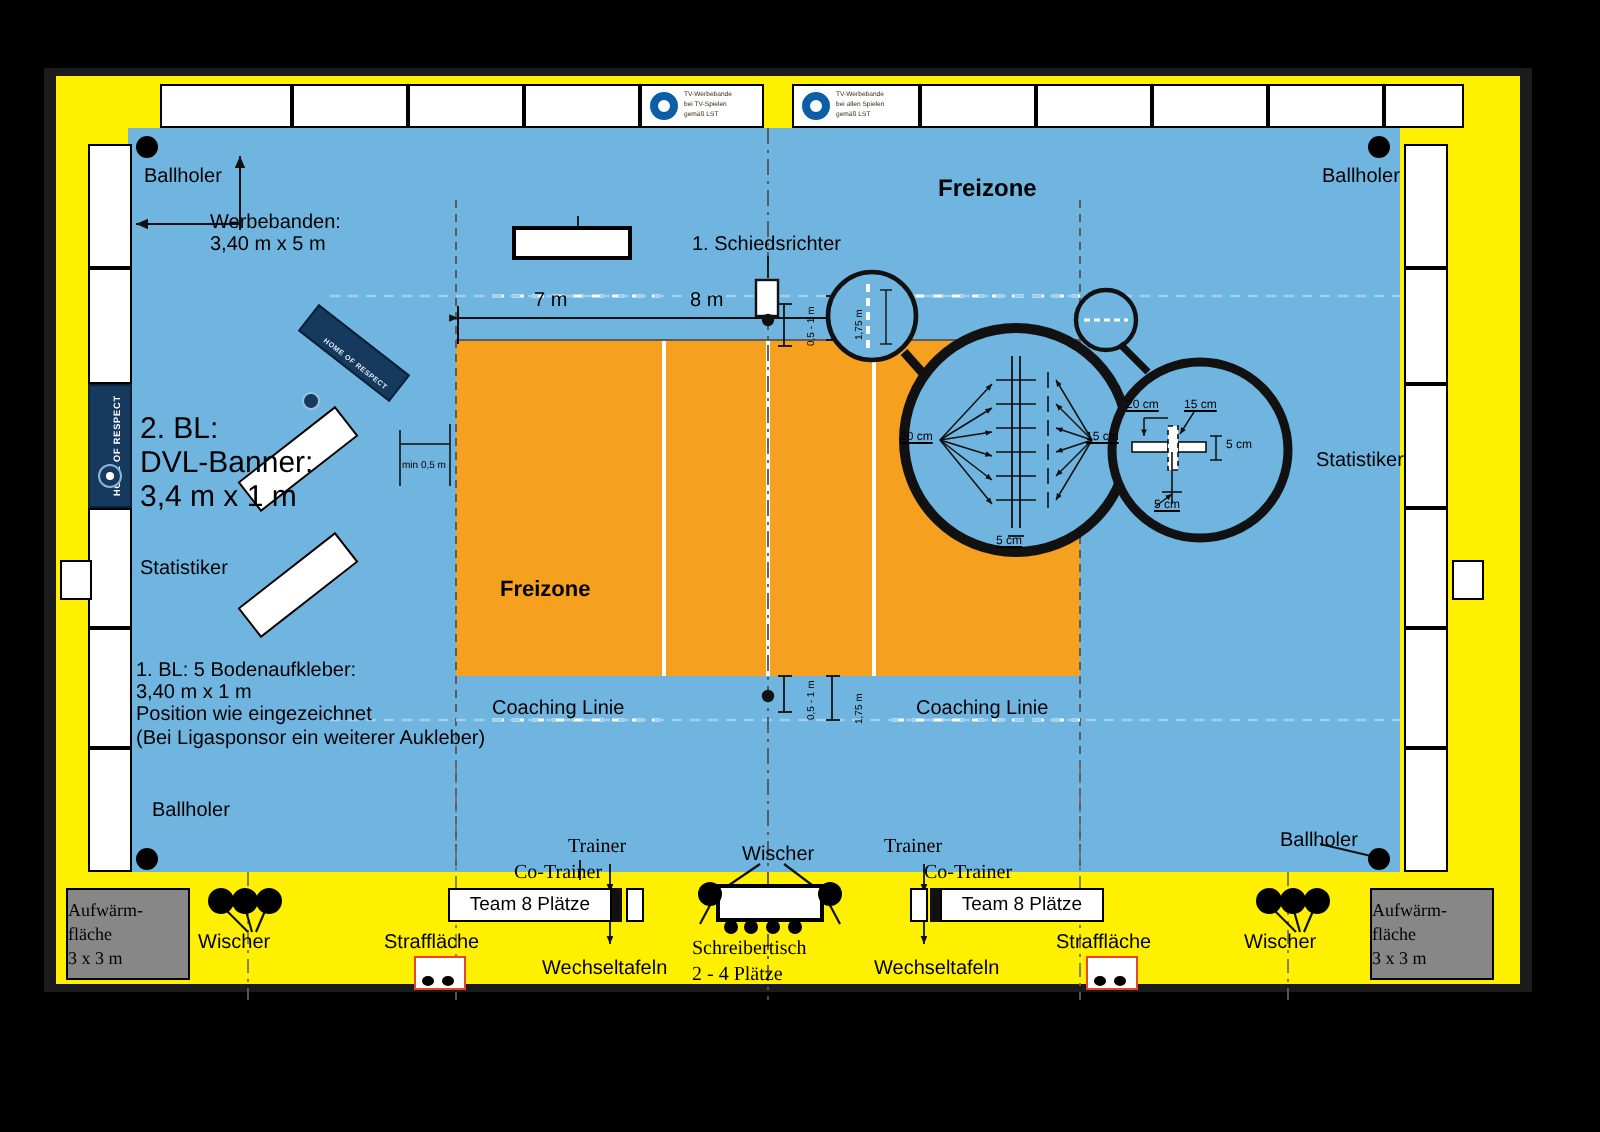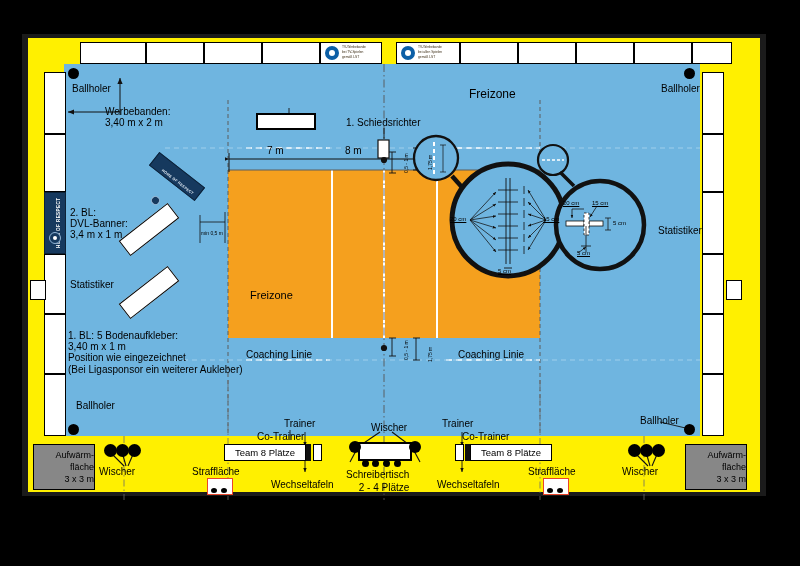--- a/index.html
+++ b/index.html
@@ -1,22 +1,22 @@
 <!DOCTYPE html>
 <html><head>
 <meta charset="utf-8">
 <style>
   html,body{margin:0;padding:0;background:#000;}
   body{width:800px;height:566px;position:relative;overflow:hidden;
        font-family:"Liberation Sans","DejaVu Sans",sans-serif;}
   #stage{position:absolute;left:0;top:0;width:800px;height:566px;background:#000;}
   .abs{position:absolute;box-sizing:border-box;}
   .lbl{position:absolute;color:#000;white-space:pre;line-height:1.12;}
-  .ctr{text-align:right;}
-  .bold{font-weight:normal;}
+  .ctr{text-align:left;font-family:Liberation Serif, serif;}
+  .bold{font-weight:bold;}
   .vert{transform-origin:0 0;}
   .dot{position:absolute;border-radius:50%;background:#000;}
   .banner{position:absolute;background:#fff;border:1.6px solid #000;box-sizing:border-box;}
   svg{position:absolute;left:0;top:0;overflow:visible;}
 </style>
 </head>
 <body>
 
 <div id="stage">
 
@@ -288,30 +288,30 @@
 
   <div class="abs" style="left:118px;top:220px;width:62px;height:19px;background:#fff;border:1.8px solid #000;transform:rotate(-38deg);"></div>
   <div class="abs" style="left:118px;top:283px;width:62px;height:19px;background:#fff;border:1.8px solid #000;transform:rotate(-38deg);"></div>
 
   <div class="lbl" style="left:72px;top:83px;font-size:10px;">Ballholer</div>
   <div class="lbl" style="left:661px;top:83px;font-size:10px;">Ballholer</div>
   <div class="lbl" style="left:76px;top:400px;font-size:10px;">Ballholer</div>
   <div class="lbl" style="left:640px;top:415px;font-size:10px;">Ballholer</div>
 
   <div class="lbl" style="left:105px;top:106px;font-size:10px;">Werbebanden:
-3,40 m x 2 m</div>
+3,40 m x 5 m</div>
 
 
   <div class="lbl" style="left:346px;top:117px;font-size:10px;">1. Schiedsrichter</div>
 
   <div class="lbl bold" style="left:469px;top:88px;font-size:12px;">Freizone</div>
 
   <div class="lbl bold" style="left:250px;top:289px;font-size:11px;">Freizone</div>
 
-  <div class="lbl" style="left:70px;top:207px;font-size:10px;">2. BL:
+  <div class="lbl" style="left:70px;top:207px;font-size:15px;">2. BL:
 DVL-Banner:
 3,4 m x 1 m</div>
 
   <div class="lbl" style="left:70px;top:279px;font-size:10px;">Statistiker</div>
   <div class="lbl" style="left:658px;top:225px;font-size:10px;">Statistiker</div>
 
   <div class="lbl" style="left:68px;top:330px;font-size:10px;">1. BL: 5 Bodenaufkleber:
 3,40 m x 1 m
 Position wie eingezeichnet
 (Bei Ligasponsor ein weiterer Aukleber)</div>

